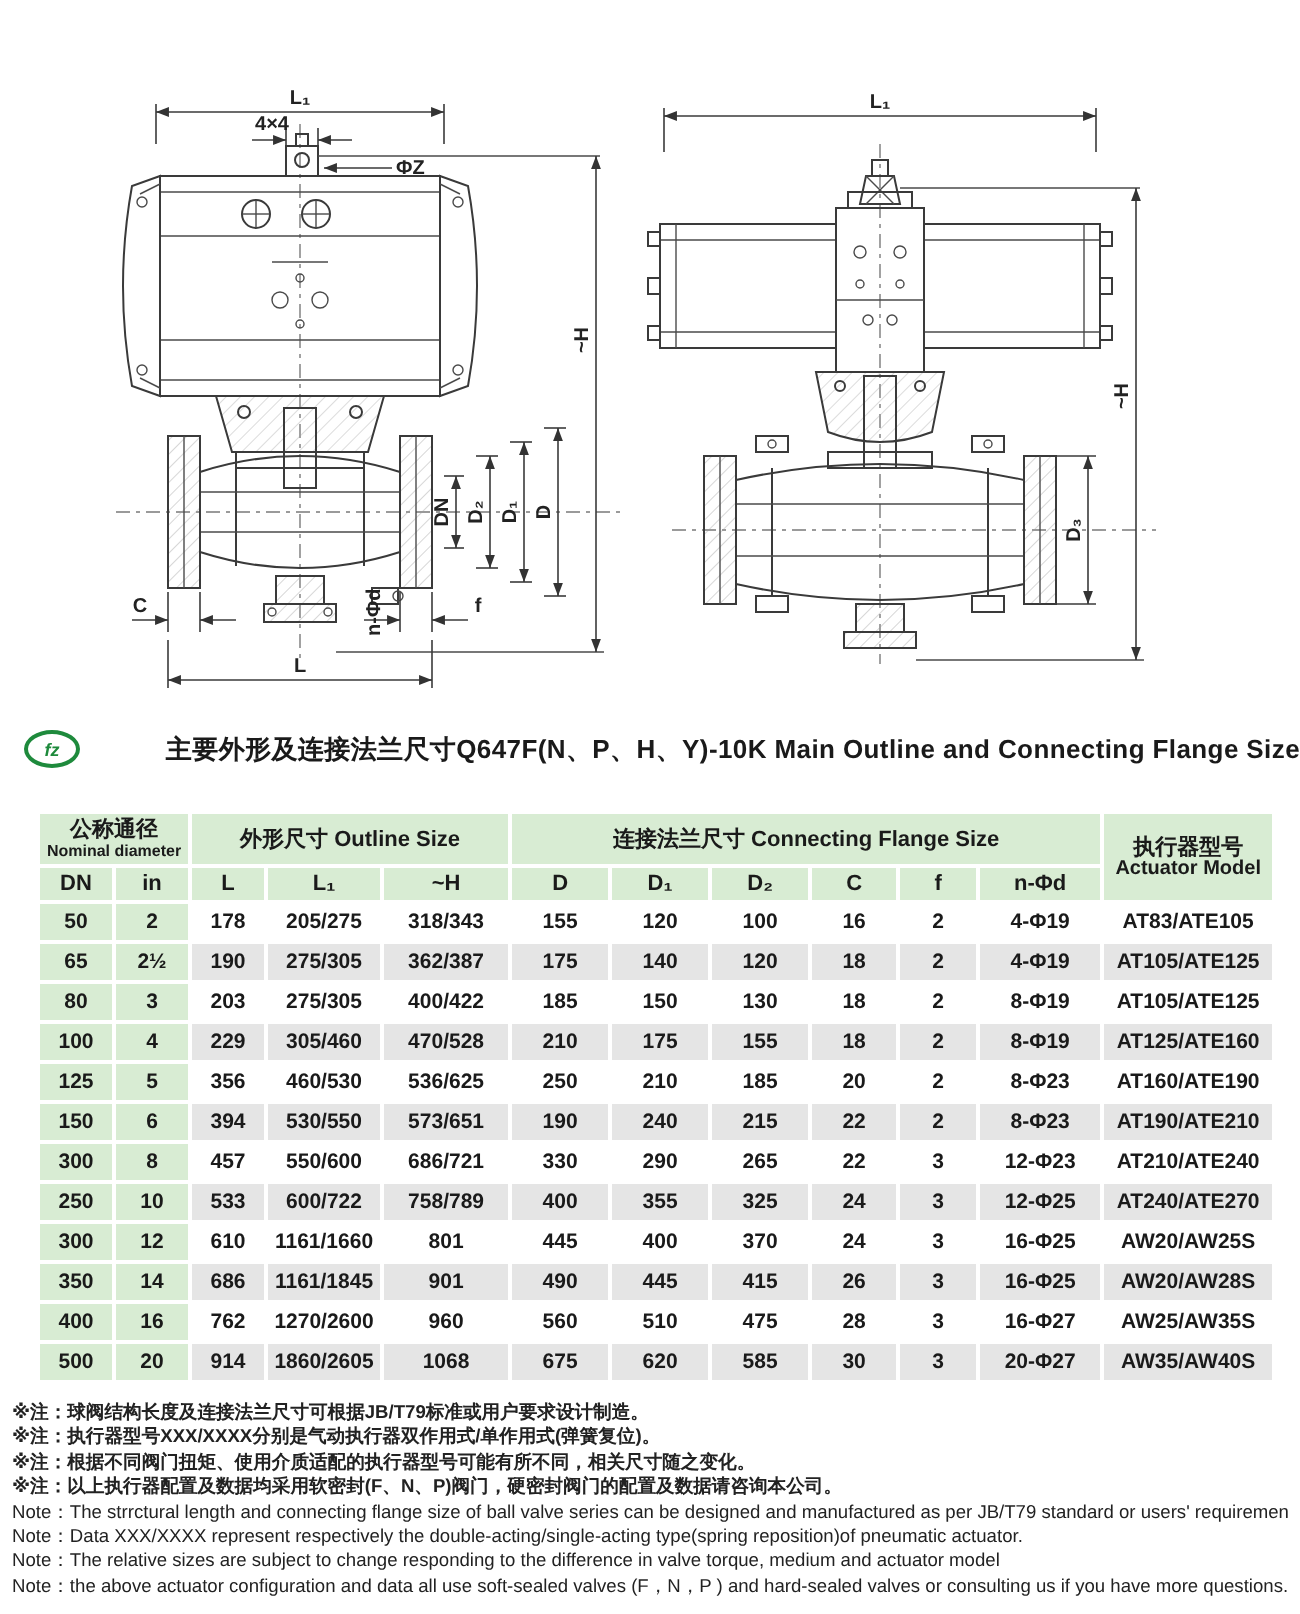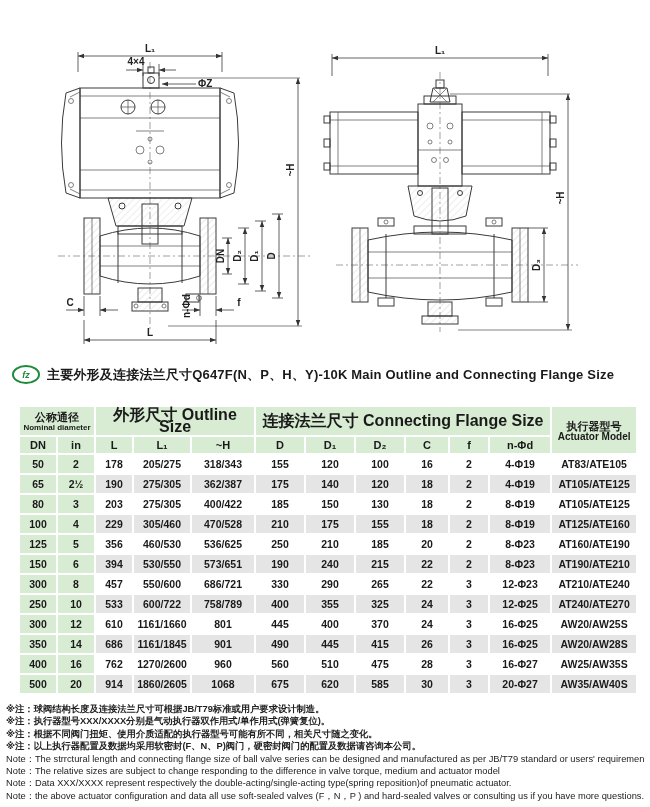--- a/index.html
+++ b/index.html
@@ -10,30 +10,30 @@
   }
   .drawings{height:362px;display:flex;align-items:flex-start;}
   .drawings svg{display:block;}
   svg .ln{stroke:#3a3a3a;stroke-width:1;fill:none;}
   svg .thin{stroke:#4a4a4a;stroke-width:.7;fill:none;}
   svg .dim{stroke:#3a3a3a;stroke-width:.8;fill:none;}
   svg .dash{stroke:#7a7a7a;stroke-width:.7;fill:none;stroke-dasharray:7 3 2 3;}
   svg .hfill{fill:url(#h1);stroke:#3a3a3a;stroke-width:1;}
   svg .hfill2{fill:url(#h2);stroke:#3a3a3a;stroke-width:1;}
   svg text{font-family:"Liberation Sans","DejaVu Sans",sans-serif;font-size:10px;font-weight:bold;fill:#222;}
-  .title-row{display:flex;align-items:center;gap:7px;padding:3px 0 5px 12px;}
+  .title-row{display:flex;align-items:center;gap:19px;padding:3px 0 5px 12px;justify-content:space-between;}
   .logo{width:24px;height:15px;border:2px solid var(--green-dark);border-radius:50%;
     display:flex;align-items:center;justify-content:center;
     color:var(--green-dark);font-style:italic;font-weight:bold;font-size:9px;flex:0 0 auto;}
   .title{font-size:13px;font-weight:bold;letter-spacing:.2px;}
   .table-wrap{padding:0 18px;margin-top:16px;}
   table{width:614px;table-layout:fixed;border-collapse:separate;border-spacing:2px;}
   thead th{background:var(--green);font-weight:bold;font-size:11px;padding:2px 0;line-height:12px;}
   thead .sub{display:block;font-size:8px;font-weight:bold;line-height:9px;}
-  thead .mix{font-size:16px;}
+  thead .mix{font-size:11px;}
   tbody td{text-align:center;font-size:10.5px;font-weight:bold;padding:3px 0;background:#fff;}
   tbody tr:nth-child(even) td{background:var(--gray);}
   tbody td.green{background:var(--green) !important;}
   .notes{padding:8px 6px 0;font-size:9.3px;line-height:12.4px;color:#222;}
   .notes .zh{font-weight:bold;}
   .notes div{white-space:nowrap;overflow:hidden;}
 </style>
 </head>
 <body>
 
@@ -474,16 +474,16 @@
       </tbody>
   </table>
 </div>
 
 <div class="notes">
   <div class="zh">※注：球阀结构长度及连接法兰尺寸可根据JB/T79标准或用户要求设计制造。</div>
   <div class="zh">※注：执行器型号XXX/XXXX分别是气动执行器双作用式/单作用式(弹簧复位)。</div>
   <div class="zh">※注：根据不同阀门扭矩、使用介质适配的执行器型号可能有所不同，相关尺寸随之变化。</div>
   <div class="zh">※注：以上执行器配置及数据均采用软密封(F、N、P)阀门，硬密封阀门的配置及数据请咨询本公司。</div>
   <div class="en">Note：The strrctural length and connecting flange size of ball valve series can be designed and manufactured as per JB/T79 standard or users' requirements</div>
+  <div class="en">Note：Data XXX/XXXX   represent respectively the double-acting/single-acting type(spring reposition)of pneumatic actuator.</div>
   <div class="en">Note：The relative sizes are subject to change responding to the difference in valve torque, medium and actuator model</div>
-  <div class="en">Note：Data XXX/XXXX   represent respectively the double-acting/single-acting type(spring reposition)of pneumatic actuator.</div>
   <div class="en">Note：the above actuator  configuration and data  all use soft-sealed valves (F，N，P ) and  hard-sealed valves or consulting us if you have more questions.</div>
 </div>
 
 </body></html>

